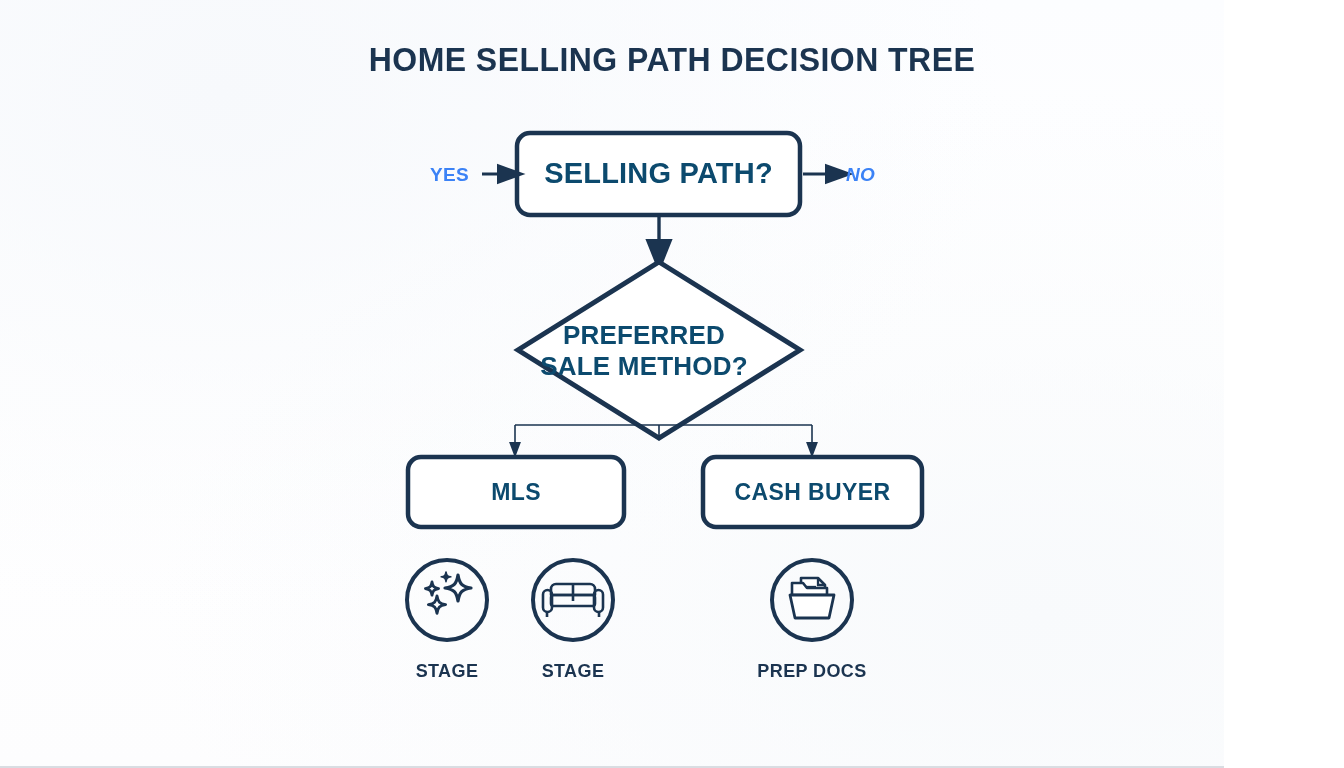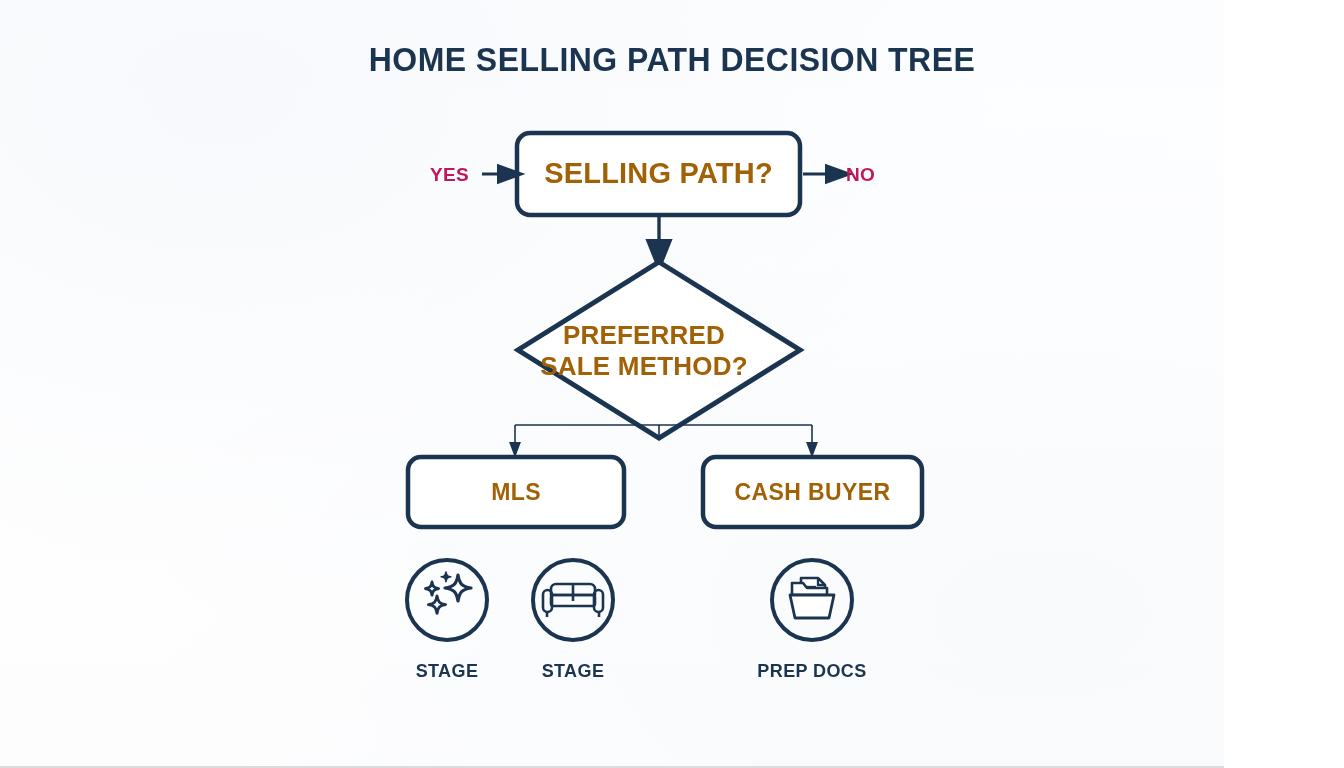--- a/index.html
+++ b/index.html
@@ -55,48 +55,48 @@
     color: #1b3450;
     font-size: 34px;
     font-weight: bold;
     letter-spacing: 0.5px;
     font-family: "Liberation Sans", sans-serif;
     transform: scaleX(0.94);
   }
 
   .node-label {
     position: absolute;
-    color: #a16207;
+    color: #0c4a6e;
     font-weight: bold;
     font-family: "Liberation Sans", sans-serif;
     text-align: center;
     line-height: 1.18;
     white-space: pre-line;
   }
 
   
   .root-label {
     left: 517px;
     top: 156px;
     width: 283px;
     font-size: 29px;
     letter-spacing: 0.2px;
   }
 
   
   .side-label {
     position: absolute;
-    color: #be185d;
+    color: #3b82f6;
     font-weight: bold;
     font-size: 19px;
     font-family: "Liberation Sans", sans-serif;
     letter-spacing: 0.3px;
   }
   .side-label.yes { left: 430px; top: 164px; }
-  .side-label.no  { left: 846px; top: 164px; }
+  .side-label.no  { left: 846px; top: 164px; font-style: italic; }
 
   
   .diamond-label {
     left: 524px;
     top: 320px;
     width: 240px;
     font-size: 26px;
     letter-spacing: 0.2px;
   }
 

